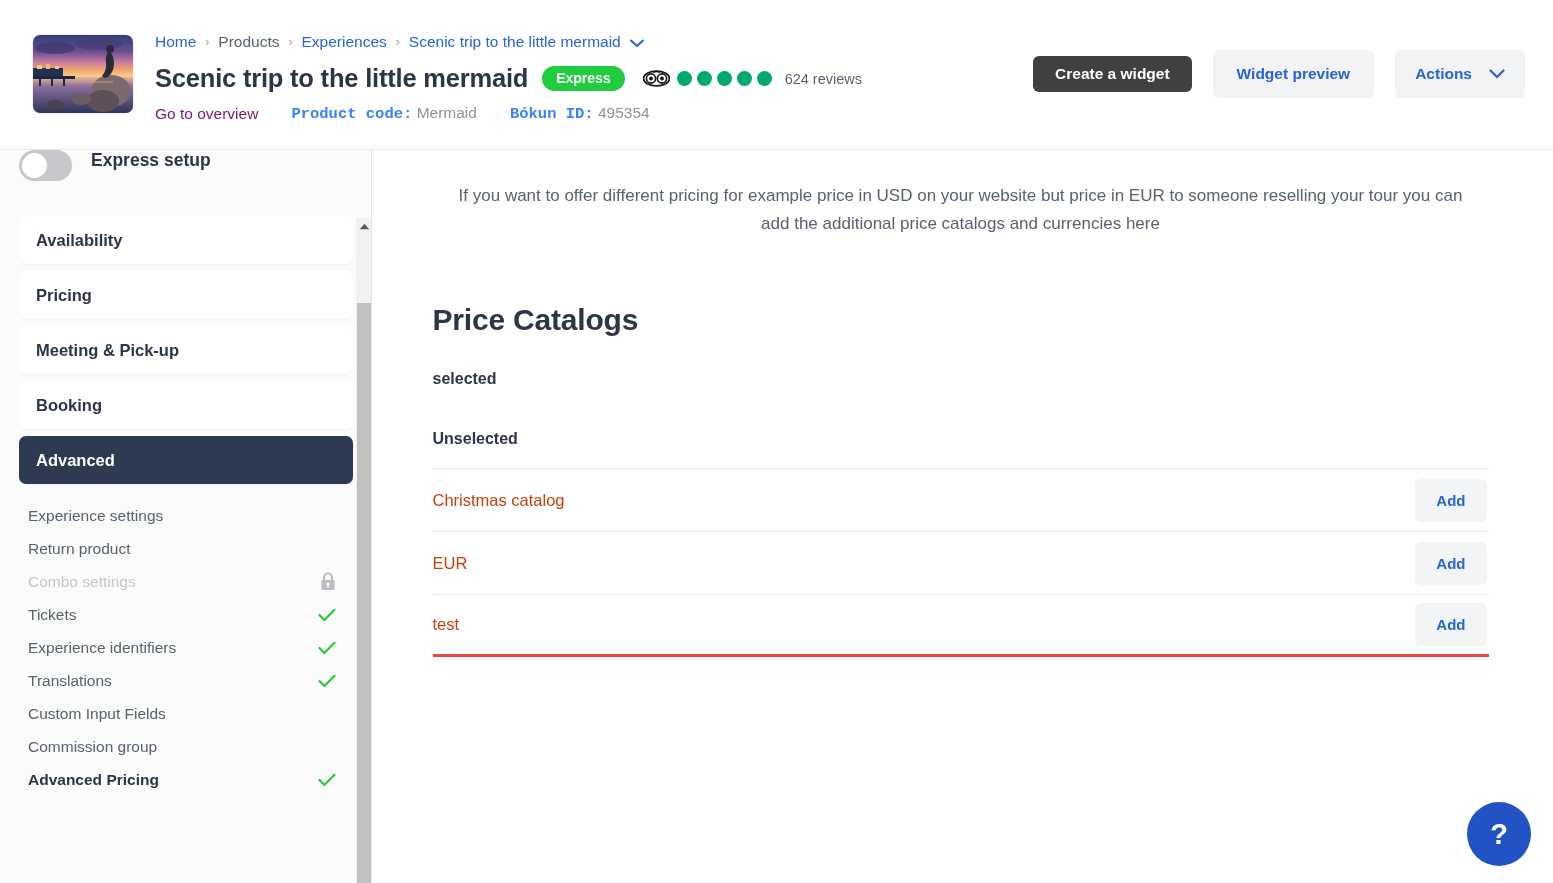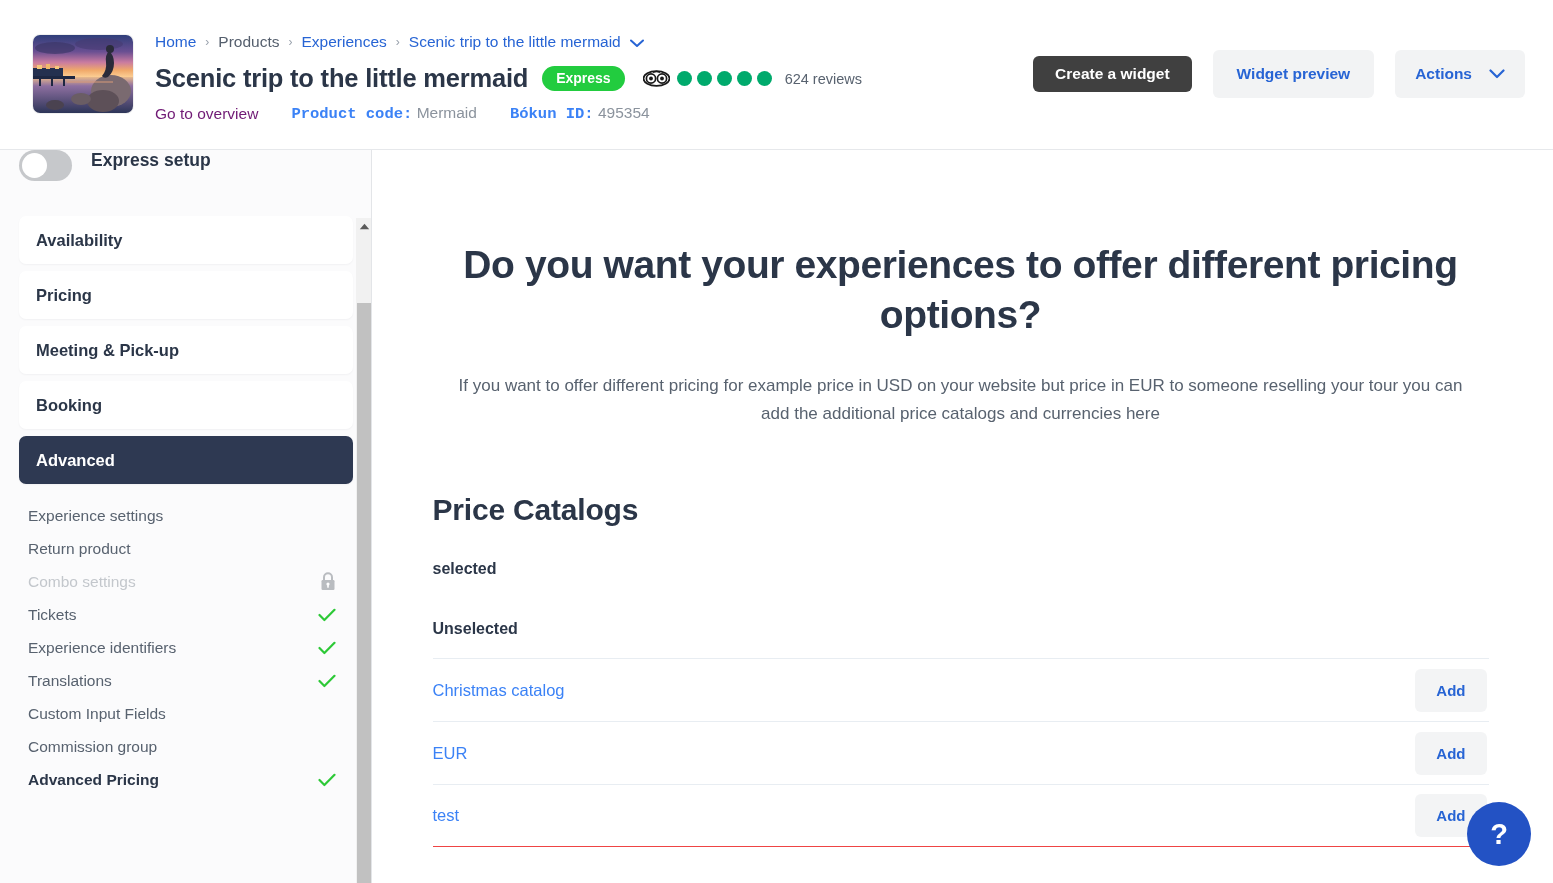--- a/index.html
+++ b/index.html
@@ -322,24 +322,24 @@
 
   .catalog-list { margin-top: 20px; }
   .catalog-row {
     display: flex;
     align-items: center;
     justify-content: space-between;
     border-top: 1px solid #e8edf2;
     height: 63px;
     padding-right: 2px;
   }
-  .catalog-row:last-child { border-bottom: 1px solid #ef4444; }
+  .catalog-row:last-child { border-bottom: 3px solid #ef4444; }
   .catalog-name {
     font-size: 16.5px;
-    color: #3b82f6;
+    color: #c2410c;
   }
   .btn-add {
     background: #f3f4f5;
     color: #2764d4;
     border: none;
     border-radius: 6px;
     font-family: inherit;
     font-size: 15px;
     font-weight: bold;
     padding: 13px 21px;
@@ -576,21 +576,20 @@
       </div>
       <div class="sb-thumb"></div>
     </div>
 
     <div class="side-divider"></div>
   </aside>
 
   <main class="main">
     <div class="main-inner">
 
-      <h2 class="page-heading">Do you want your experiences to offer different pricing options?</h2>
       <p class="page-sub">If you want to offer different pricing for example price in USD on your website but price in EUR to someone reselling your tour you can add the additional price catalogs and currencies here</p>
 
       <h3 class="section-title">Price Catalogs</h3>
 
       <div class="group-label">selected</div>
 
       <div class="group-label unselected">Unselected</div>
 
       <div class="catalog-list">
 

